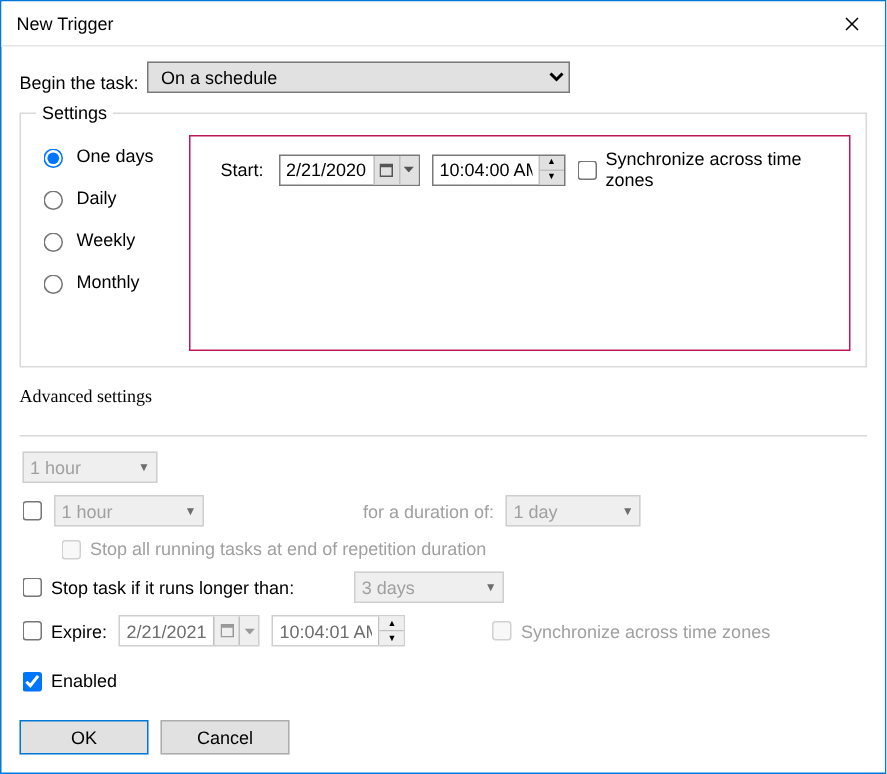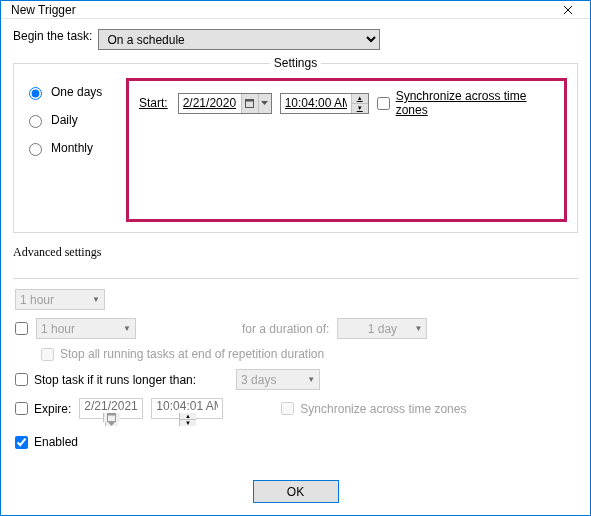--- a/index.html
+++ b/index.html
@@ -12,21 +12,21 @@
   }
   .window {
     width: 591px;
     height: 516px;
     border: 1px solid #0078d7;
     background: #fff;
     display: flex;
     flex-direction: column;
   }
   .titlebar {
-    height: 18px;
+    height: 30px;
     background: #fff;
     display: flex;
     align-items: center;
     padding: 0 0 0 10px;
     border-bottom: 1px solid #e5e5e5;
   }
   .titlebar-title { flex: 1; }
   .titlebar-close {
     width: 45px;
     height: 30px;
@@ -35,62 +35,61 @@
     justify-content: center;
     cursor: pointer;
   }
   .titlebar-close svg { width: 10px; height: 10px; }
   .content {
     flex: 1;
     padding: 10px 12px 10px 12px;
     display: flex;
     flex-direction: column;
   }
-  .row { display: flex; align-items: flex-start; }
+  .row { display: flex; align-items: flex-end; }
   .row.begin { margin-bottom: 6px; }
   .row.begin label { margin-right: 6px; }
   select.combo {
     height: 21px;
     border: 1px solid #7a7a7a;
     background: #e1e1e1;
     font: inherit;
     padding: 0 4px;
   }
   select.begin-combo { width: 282px; }
 
   fieldset {
     border: 1px solid #d9d9d9;
     margin: 0 0 10px 0;
     padding: 8px 10px 10px 10px;
   }
-  legend { padding: 0 4px; text-align: center; }
+  legend { padding: 0 4px; }
 
   .settings-body {
     display: flex;
     gap: 10px;
   }
   .radio-col {
     display: flex;
     flex-direction: column;
     gap: 12px;
     padding: 6px 4px 6px 0;
     width: 92px;
   }
   .radio-col label {
     display: flex;
     align-items: center;
     gap: 6px;
   }
 
   .right-pane {
     flex: 1;
-    border: 3px solid #be185d;
-    padding: 8px 10px;
+    border: 1px solid #be185d;
+    padding: 8px 20px;
     min-height: 144px;
-    text-decoration: underline;
   }
 
   .start-row { display: flex; align-items: center; gap: 8px; }
   .start-row .lbl { margin-right: 2px; }
 
   .dt-box {
     display: flex;
     align-items: center;
     border: 1px solid #7a7a7a;
     height: 21px;
@@ -153,28 +152,28 @@
   }
   .drop .arrow {
     position: absolute;
     right: 4px;
     font-size: 8px;
     color: #6d6d6d;
   }
   .drop.disabled { background: #efefef; color: #a0a0a0; border-color: #cfcfcf; }
   .dim { color: #a0a0a0; }
 
-  .dt-box.disabled { border-color: #cfcfcf; flex-direction: column; }
+  .dt-box.disabled { border-color: #cfcfcf; }
   .dt-box.disabled input { color: #6d6d6d; }
   .dt-box.disabled .dt-btn, .dt-box.disabled .spin div { background: #efefef; }
 
   .buttons {
     margin-top: auto;
     display: flex;
-    justify-content: center;
+    justify-content: flex-start;
     gap: 8px;
     padding: 8px 0 2px 0;
   }
   button.dlg {
     width: 86px;
     height: 23px;
     border: 1px solid #adadad;
     background: #e1e1e1;
     font: inherit;
     cursor: pointer;
@@ -206,20 +205,24 @@
       <legend>Settings</legend>
       <div class="settings-body">
         <div class="radio-col">
           <label class="chk">
             <input type="radio" name="freq" checked="" style="">
             <span>One days</span>
           </label>
           <label class="chk">
             <input type="radio" name="freq" style="">
             <span>Daily</span>
+          </label>
+          <label class="chk">
+            <input type="radio" name="freq" style="">
+            <span>Weekly</span>
           </label>
           <label class="chk">
             <input type="radio" name="freq" style="">
             <span>Monthly</span>
           </label>
         </div>
         <div class="right-pane">
           <div class="start-row">
             <span class="lbl">Start:</span>
             <div class="dt-box">
@@ -265,39 +268,39 @@
 
       <div class="adv-row">
         <label class="chk">
           <input type="checkbox" style="">
         </label>
         <div class="drop disabled" style="width:100px;">
           <span>1 hour</span>
             <span class="arrow">▼</span>
         </div>
         <span class="dim" style="margin-left:98px;">for a duration of:</span>
-        <div class="drop disabled" style="width:90px;justify-content:center;">
+        <div class="drop disabled" style="width:90px;">
           <span>1 day</span>
             <span class="arrow">▼</span>
         </div>
       </div>
 
       <div class="adv-row indent">
         <label class="chk dim">
           <input type="checkbox" disabled="" style="">
           <span>Stop all running tasks at end of repetition duration</span>
         </label>
       </div>
 
       <div class="adv-row">
         <label class="chk">
           <input type="checkbox" style="">
           <span>Stop task if it runs longer than:</span>
         </label>
-        <div class="drop disabled" style="width:84px; margin-left:32px;">
+        <div class="drop disabled" style="width:100px; margin-left:32px;">
           <span>3 days</span>
             <span class="arrow">▼</span>
         </div>
       </div>
 
       <div class="adv-row">
         <label class="chk">
           <input type="checkbox" style="">
           <span>Expire:</span>
         </label>
@@ -331,15 +334,16 @@
       <div class="adv-row" style="margin-top:8px;">
         <label class="chk">
           <input type="checkbox" checked="" style="">
           <span>Enabled</span>
         </label>
       </div>
     </div>
 
     <div class="buttons">
       <button class="dlg primary">OK</button>
+      <button class="dlg">Cancel</button>
     </div>
   </div>
 </div>
 
 </body></html>

